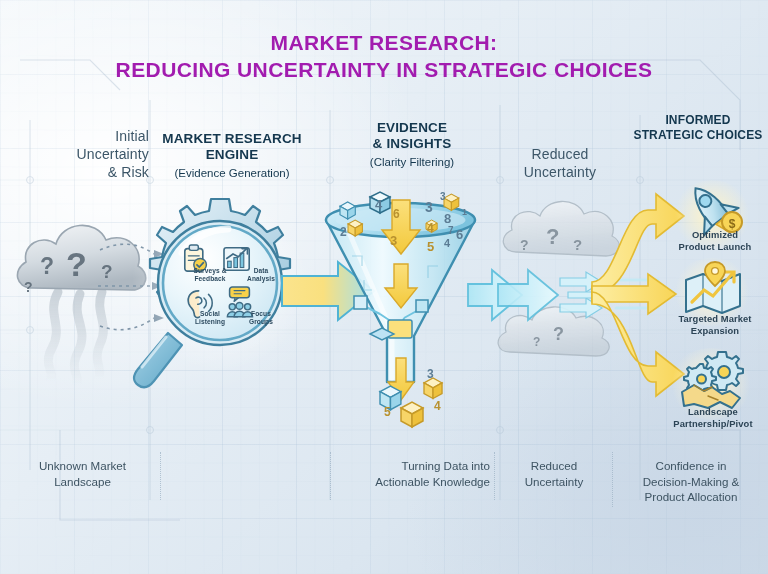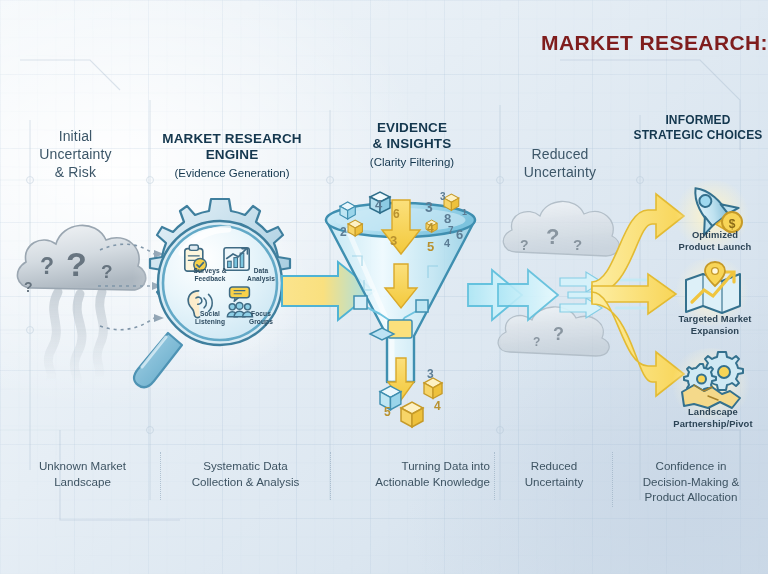--- a/index.html
+++ b/index.html
@@ -31,22 +31,22 @@
     background-size:18.5px 18.5px;opacity:.22;
     background-image:
       linear-gradient(to right, rgba(150,178,205,.22) 1px, transparent 1px),
       linear-gradient(to bottom, rgba(150,178,205,.22) 1px, transparent 1px);
   }
   .bg-svg{position:absolute;inset:0;}
   .glow{position:absolute;border-radius:50%;pointer-events:none;}
 
   
   .hdr{
-    position:absolute;left:0;right:0;top:30px;text-align:right;
-    color:#7f1d1d;font-weight:bold;letter-spacing:.4px;line-height:1.28;
+    position:absolute;left:0;right:0;top:30px;text-align:center;
+    color:#a21caf;font-weight:bold;letter-spacing:.4px;line-height:1.28;
   }
   .hdr .l1{font-size:21px;display:block;}
   .hdr .l2{font-size:21px;display:block;}
 
   .col-title{
     position:absolute;text-align:center;color:#14374e;font-weight:bold;
     font-size:13.5px;line-height:1.22;letter-spacing:.15px;
   }
   .col-title .sub{display:block;font-weight:normal;font-size:11.5px;margin-top:2px;letter-spacing:0;}
   .col-title.plain{font-weight:normal;color:#3c5668;font-size:14px;line-height:1.3;}
@@ -98,23 +98,24 @@
     <g stroke="#9db4c8" stroke-width="1.1" fill="none" opacity=".34">
       <path d="M560 60 L700 60 L740 100 L740 150"></path>
       <path d="M60 430 L60 520 L180 520"></path>
       <path d="M690 430 L740 430 L740 500"></path>
       <path d="M20 60 L90 60 L120 90"></path>
     </g>
   </svg>
 
   <div class="hdr">
     <span class="l1">MARKET RESEARCH:</span>
-  </div>
-
-  <div class="col-title plain" style="left:8px;top:127px;width:135px;">
+    <span class="l2">REDUCING UNCERTAINTY IN STRATEGIC CHOICES</span>
+  </div>
+
+  <div class="col-title plain" style="left:14px;top:127px;width:135px;text-align:right;">
     <span>Initial</span><br>
     <span>Uncertainty</span><br>
     <span>&amp; Risk</span>
   </div>
 
   <div class="col-title" style="left:338px;top:120px;width:148px;">
     <span>EVIDENCE</span><br>
     <span>&amp; INSIGHTS</span>
     <span class="sub">(Clarity Filtering)</span>
   </div>
@@ -518,24 +519,20 @@
 
   <div class="divider" style="left:160px;top:452px;height:48px;"></div>
   <div class="divider" style="left:330px;top:452px;height:48px;"></div>
   <div class="divider" style="left:494px;top:452px;height:48px;"></div>
   <div class="divider" style="left:612px;top:452px;height:55px;"></div>
 
   <div class="caption" style="left:10px;top:458px;width:145px;text-align:center;">
     <span>Unknown Market</span><br>
     <span>Landscape</span>
   </div>
-  <div class="caption" style="left:168px;top:458px;width:155px;">
-    <span>Systematic Data</span><br>
-    <span>Collection &amp; Analysis</span>
-  </div>
   <div class="caption" style="left:338px;top:458px;width:152px;text-align:right;">
     <span>Turning Data into</span><br>
     <span>Actionable Knowledge</span>
   </div>
   <div class="caption" style="left:500px;top:458px;width:108px;">
     <span>Reduced</span><br>
     <span>Uncertainty</span>
   </div>
   <div class="caption" style="left:618px;top:458px;width:146px;">
     <span>Confidence in</span><br>

